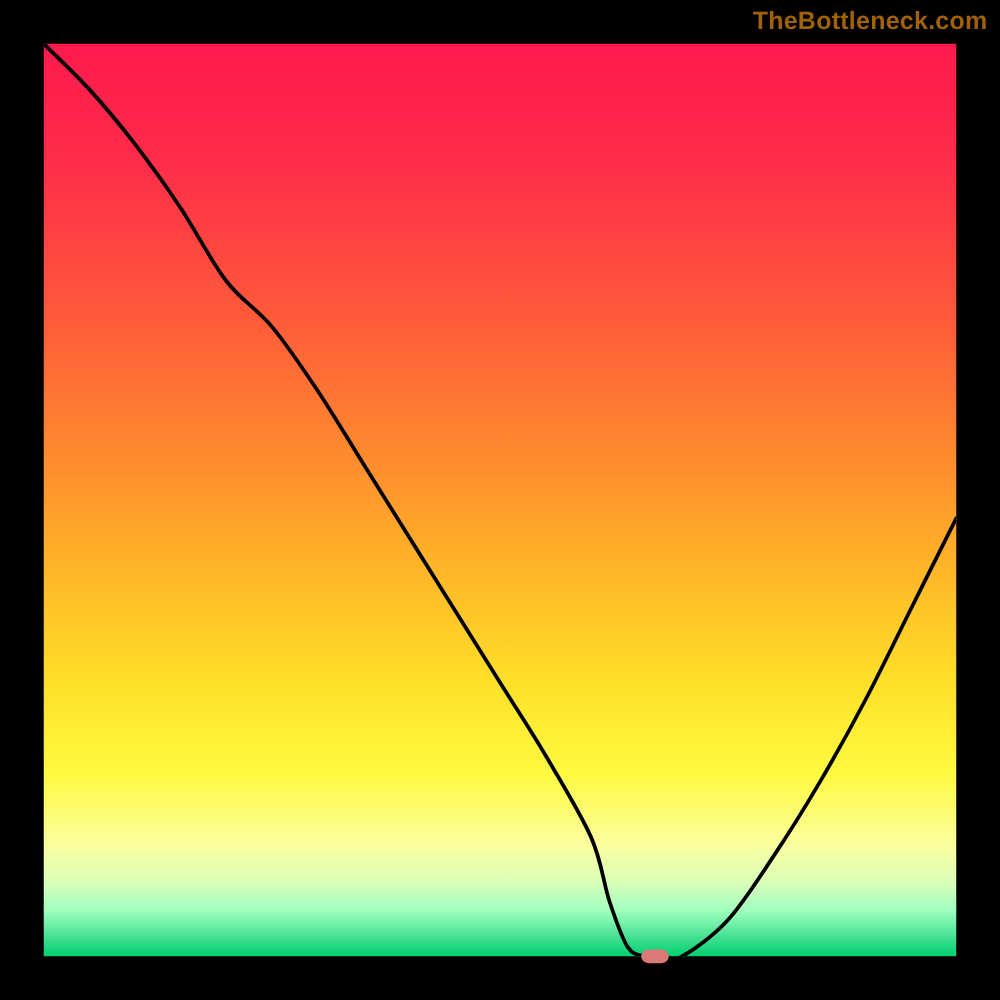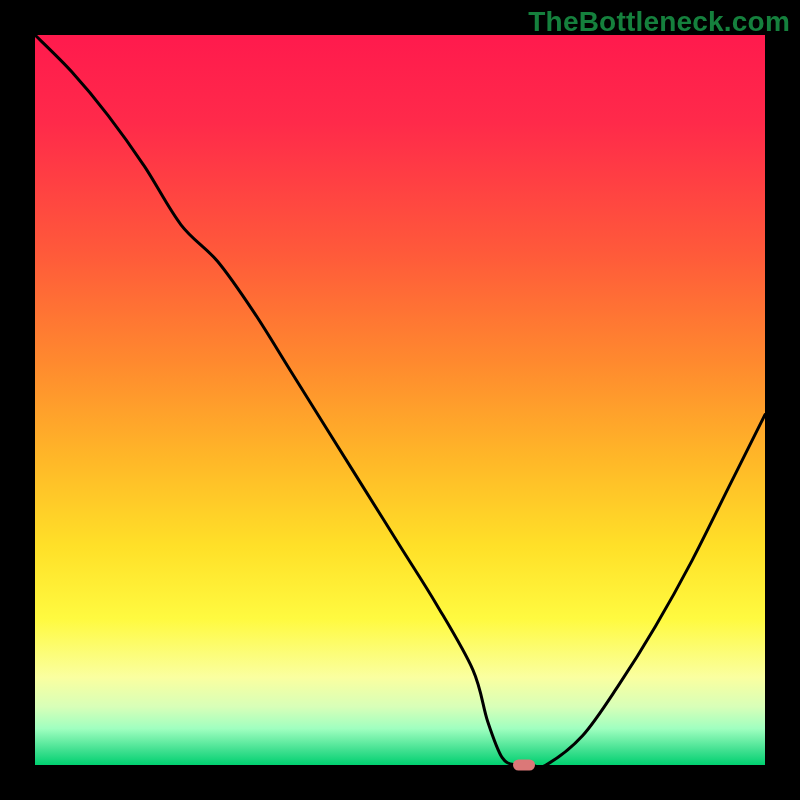--- a/index.html
+++ b/index.html
@@ -42,23 +42,23 @@
     width: 22px;
     height: 11px;
     border-radius: 6px;
     transform: translate(-50%, -50%);
   }
   #watermark {
     position: absolute;
     top: 6px;
     right: 10px;
     font-family: Arial, Helvetica, sans-serif;
-    font-size: 28px;
+    font-size: 20px;
     font-weight: 600;
-    color: #15803d;
+    color: #a16207;
     letter-spacing: 0.2px;
   }
 </style>
 </head>
 <body>
 
 <div id="stage">
   <div id="watermark">TheBottleneck.com</div>
   <div id="plot-area">
     <svg id="curve-svg" viewBox="0 0 730 730" preserveAspectRatio="none">

